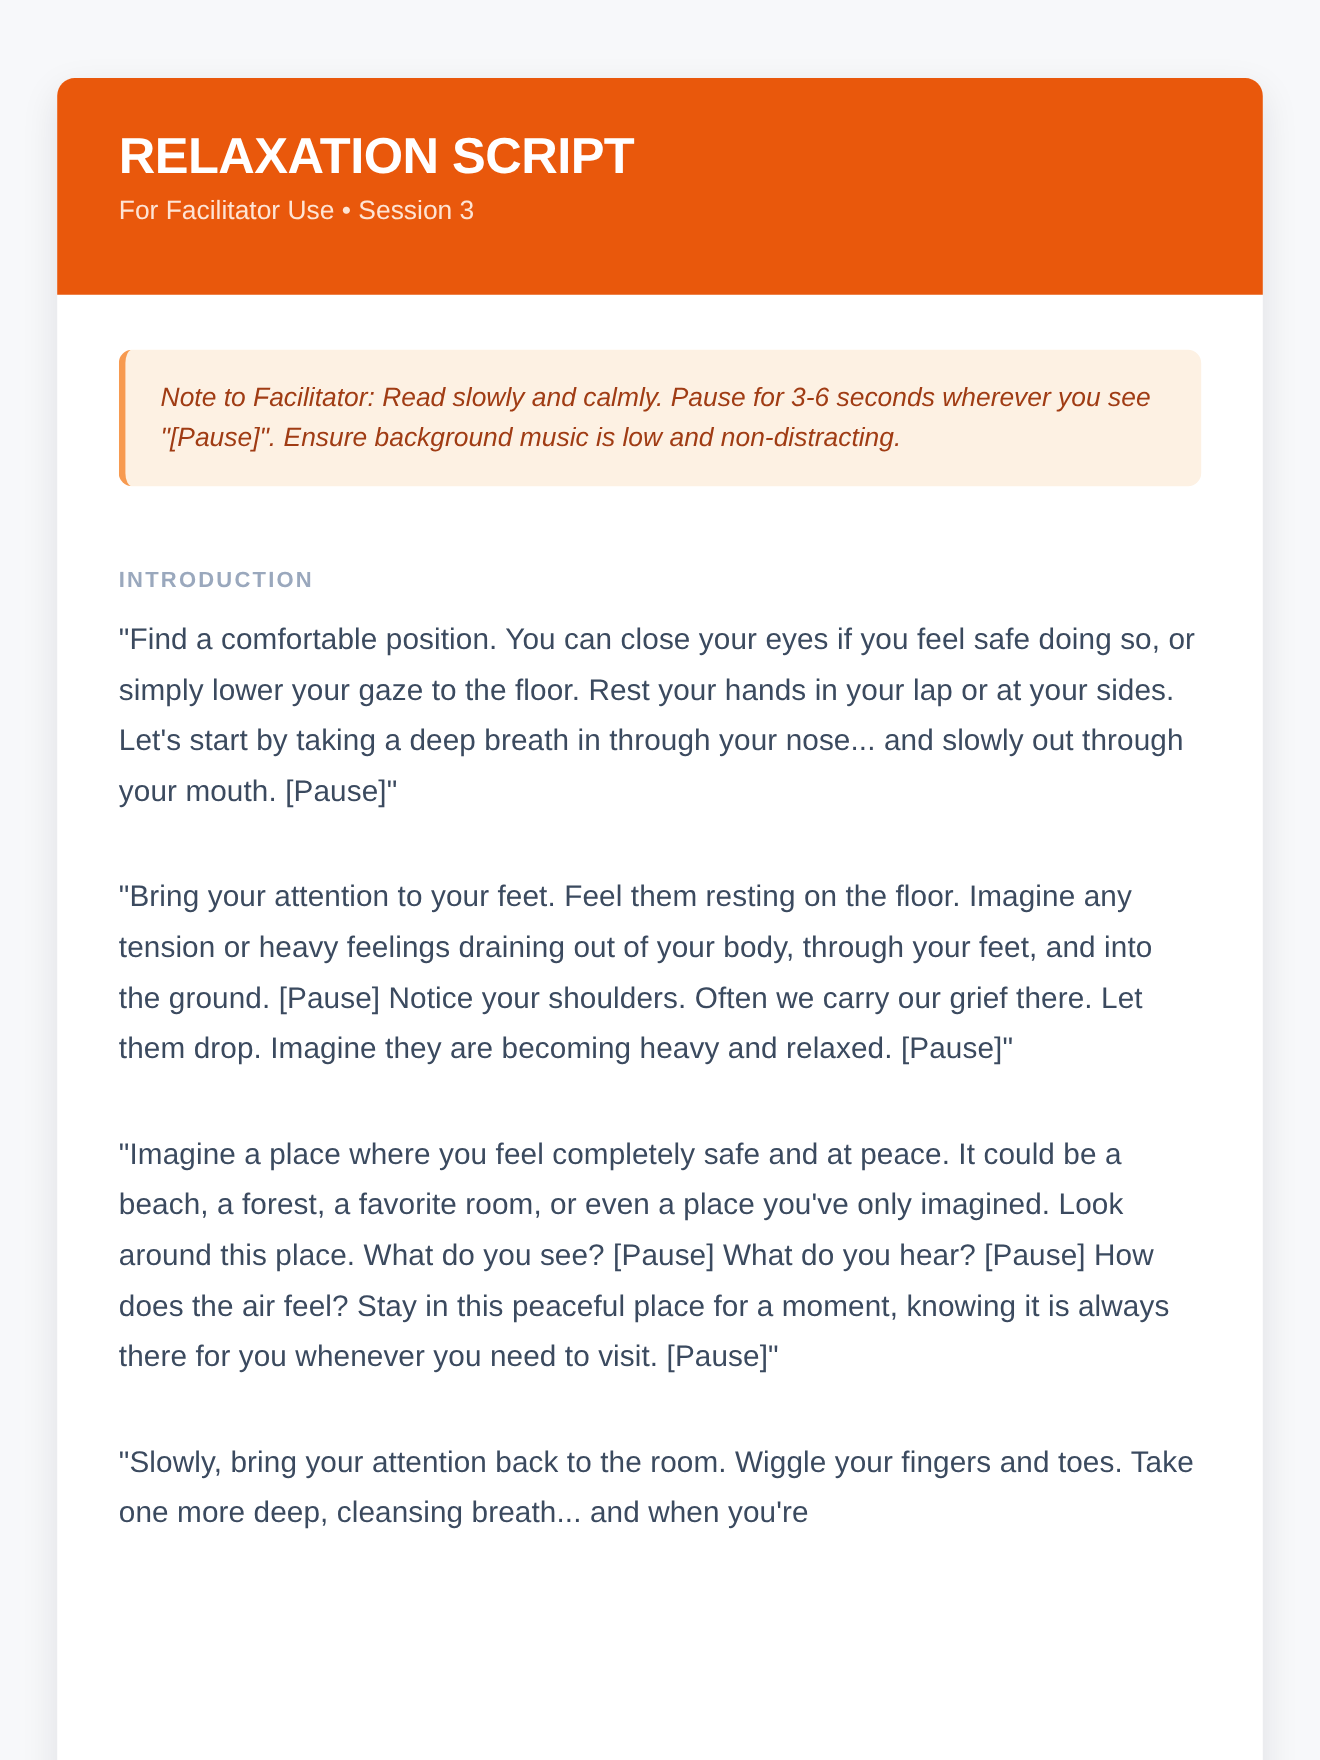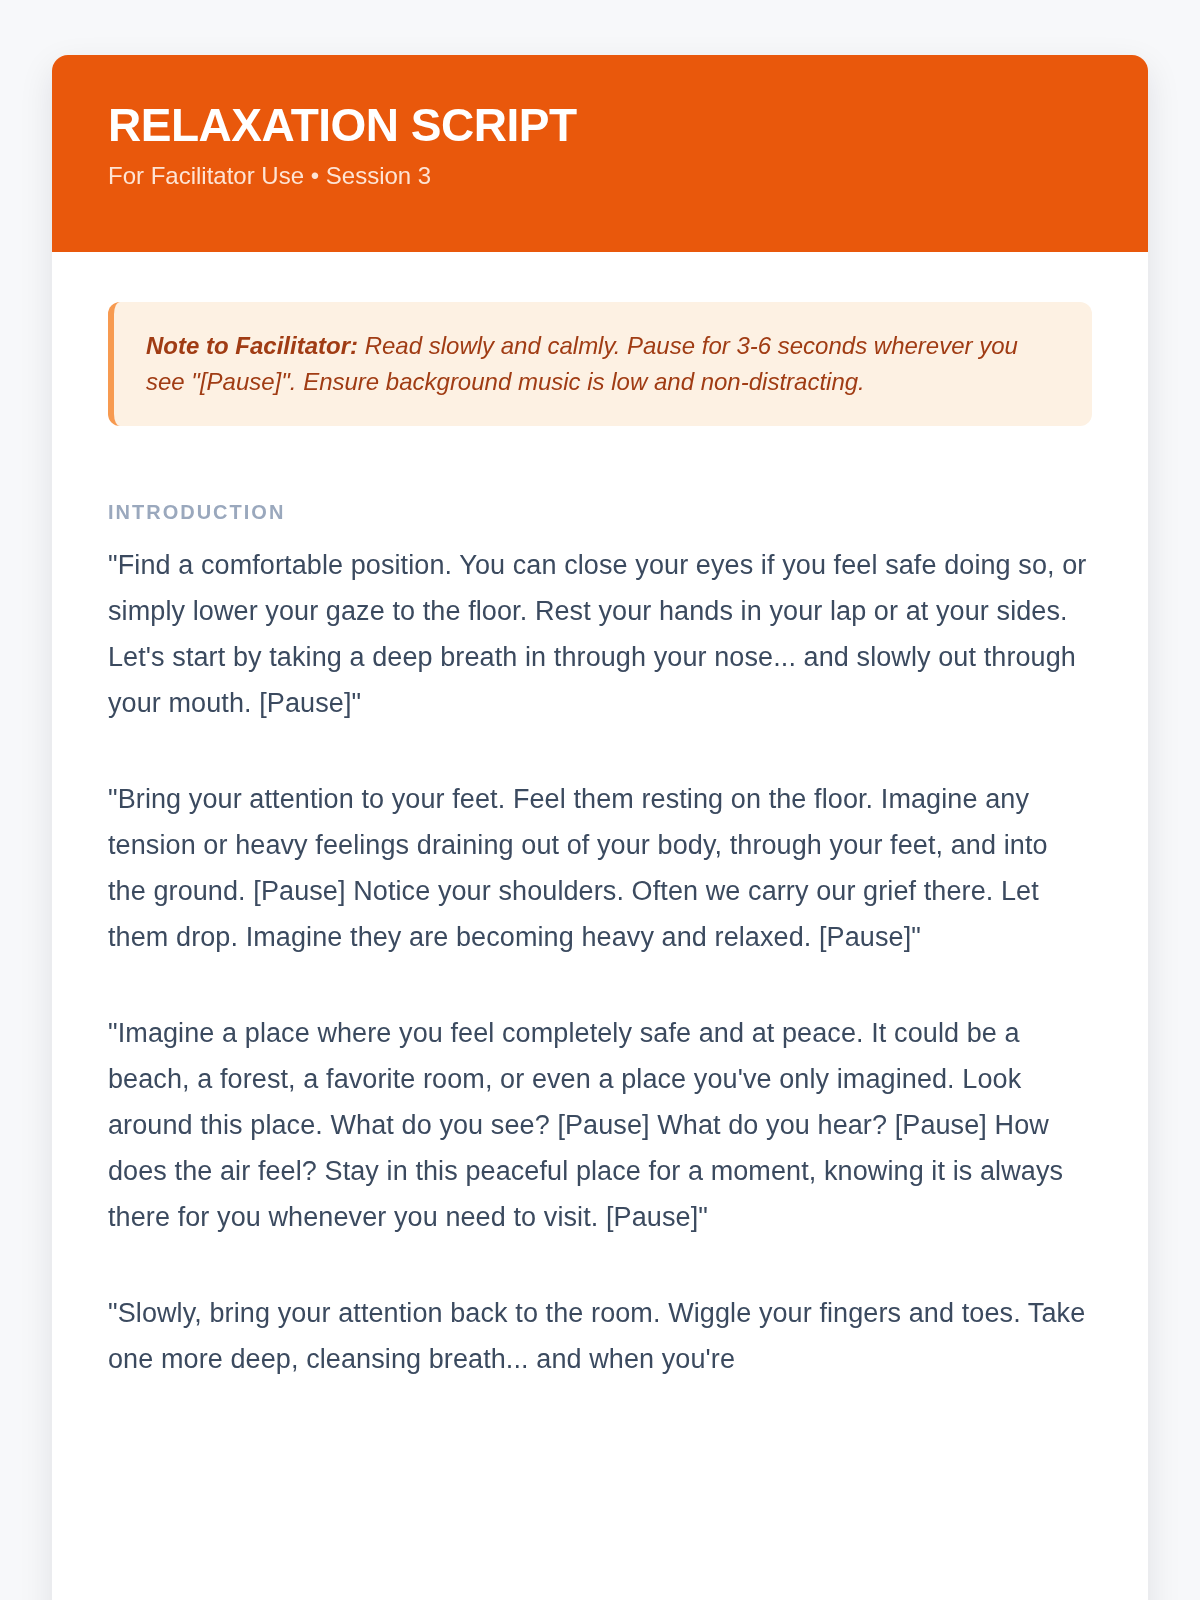--- a/index.html
+++ b/index.html
@@ -6,21 +6,21 @@
   html, body {
     width: 1200px;
     height: 1600px;
     overflow: hidden;
     background: #f7f8fa;
     font-family: "Liberation Sans", "DejaVu Sans", sans-serif;
   }
   .page {
     width: 1200px;
     height: 1345px;
-    padding-top: 55px;
+    padding-top: 71px;
   }
   .card {
     width: 1096px;
     margin: 0 auto;
     background: #ffffff;
     border-radius: 16px 16px 0 0;
     box-shadow: 0 12px 34px rgba(15, 23, 42, 0.10);
     min-height: 1600px;
   }
   .card-header {
@@ -50,21 +50,21 @@
     border-radius: 12px;
     padding: 26px 32px;
   }
   .note-text {
     font-style: italic;
     color: #a03c14;
     font-size: 24px;
     line-height: 1.5;
   }
   .note-label {
-    font-weight: 700;
+    font-weight: 400;
     font-style: italic;
   }
   .script-section {
     margin-top: 50px;
   }
   .script-section:first-of-type {
     margin-top: 75px;
   }
   .section-heading {
     color: #9aa8bd;

